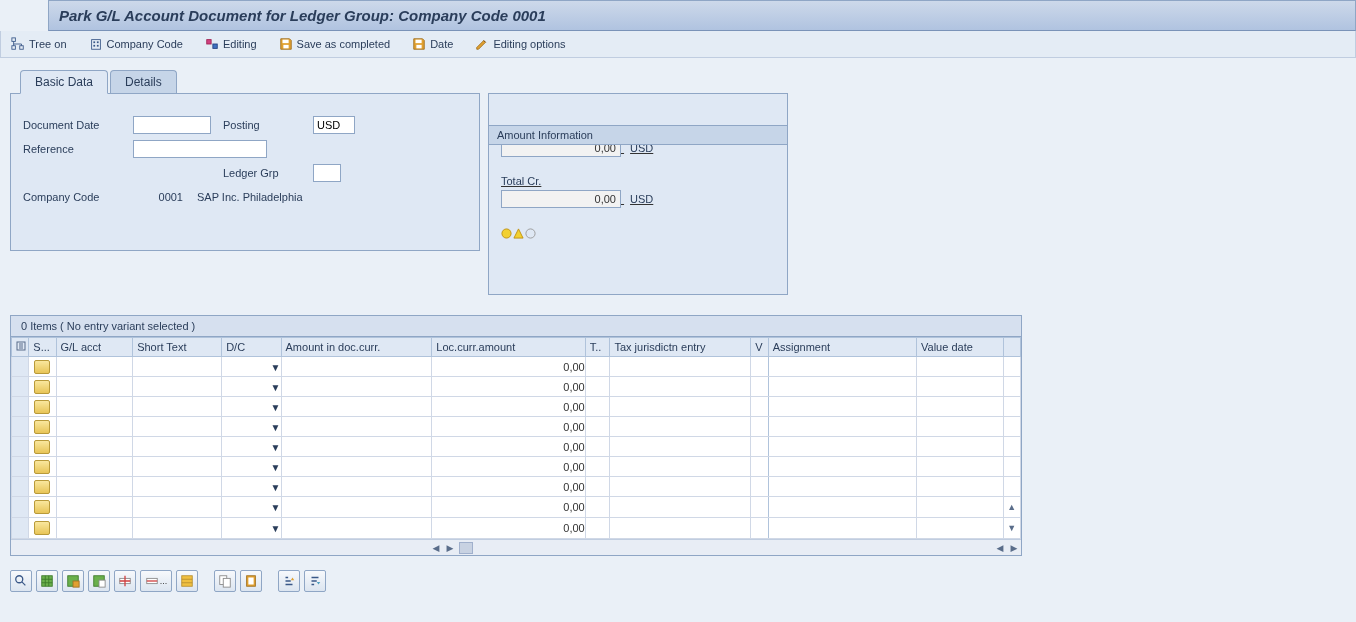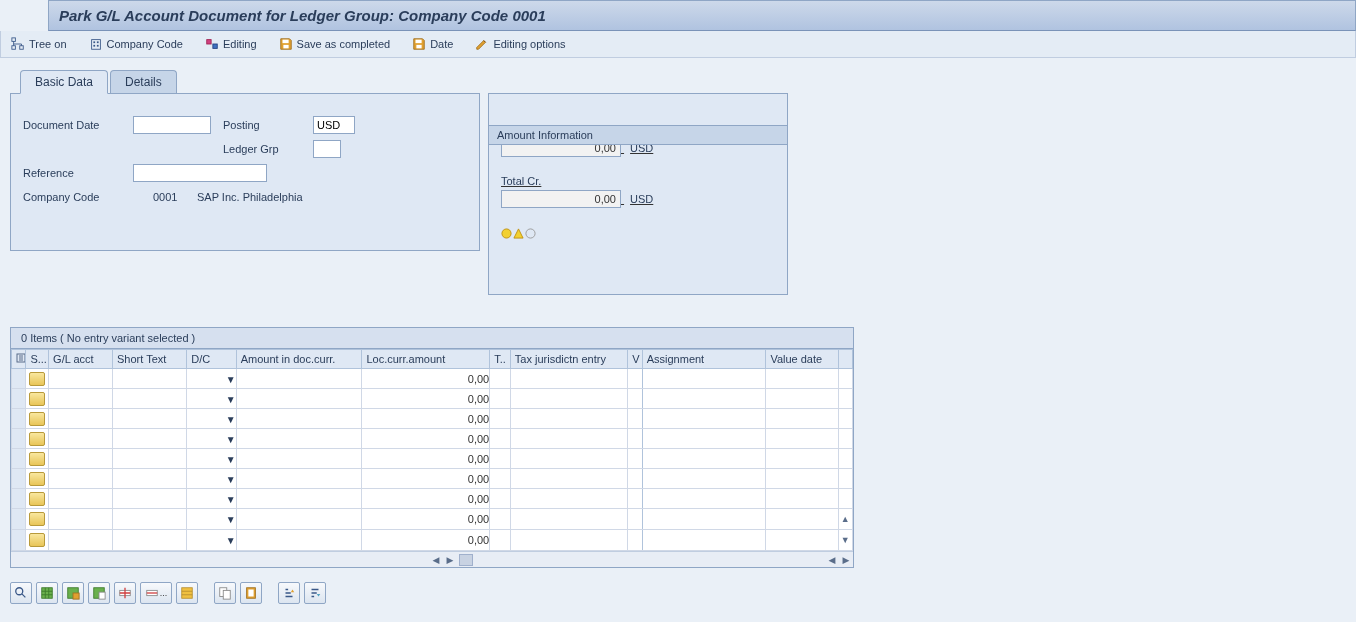--- a/index.html
+++ b/index.html
@@ -88,38 +88,38 @@
       height: 18px;
       padding: 0 3px;
       font-size: 11px;
       font-family: inherit;
     }
     .form-input.date { width: 78px; }
     .form-input.curr { width: 42px; }
     .form-input.grp { width: 28px; }
     .form-input.ref { width: 134px; }
     .form-input.hdr { width: 180px; }
-    .static-val { color: #2a3d5a; }
+    .static-val { color: #2a3d5a; text-align: right; }
     .amount-body { padding-top: 18px; text-decoration: underline; }
     .amount-lbl { color: #2a3d5a; margin-bottom: 3px; display:block; }
     .amount-val {
       display: inline-block;
       border: 1px solid #8fa6c5;
       background: #f2f2f2;
       width: 120px;
       text-align: right;
       padding: 2px 4px;
       height: 18px;
     }
     .amount-unit { margin-left: 6px; color: #2a3d5a; }
     .status-lights { margin-top: 20px; display: flex; gap: 1px; align-items: center; }
     .light { width: 11px; height: 11px; display: inline-block; }
     .grid-container {
-      margin-top: 32px;
-      width: 844px;
+      margin-top: 20px;
+      width: 1012px;
       border: 1px solid #8fa6c5;
       background: #fff;
     }
     .grid-title {
       background: #d6e0ef;
       border-bottom: 1px solid #8fa6c5;
       padding: 4px 10px;
       font-size: 11px;
       color: #2a3d5a;
     }
@@ -268,28 +268,28 @@
 
   <div class="panels">
     <div class="panel basic">
       <div class="form-row" style="margin-top:8px;">
         <span class="form-label">Document Date</span>
         <input class="form-input date" value="" style="">
         <span class="form-label2">Posting</span>
         <input class="form-input curr" value="USD" style="">
       </div>
       <div class="form-row">
+        <span class="form-label">Reference</span>
+        <input class="form-input ref" value="" style="">
+      </div>
+      <div class="form-row">
         <span class="form-label"></span>
         <span style="width:78px;"></span>
         <span class="form-label2">Ledger Grp</span>
         <input class="form-input grp" value="" style="">
-      </div>
-      <div class="form-row">
-        <span class="form-label">Reference</span>
-        <input class="form-input ref" value="" style="">
       </div>
       <div class="form-row">
         <span class="form-label">Company Code</span>
         <span class="static-val" style="width:50px; padding-left:20px;">0001</span>
         <span class="static-val" style="margin-left:14px;">SAP Inc. Philadelphia</span>
       </div>
     </div>
 
     <div class="panel amount">
       <div class="panel-title">Amount Information</div>

